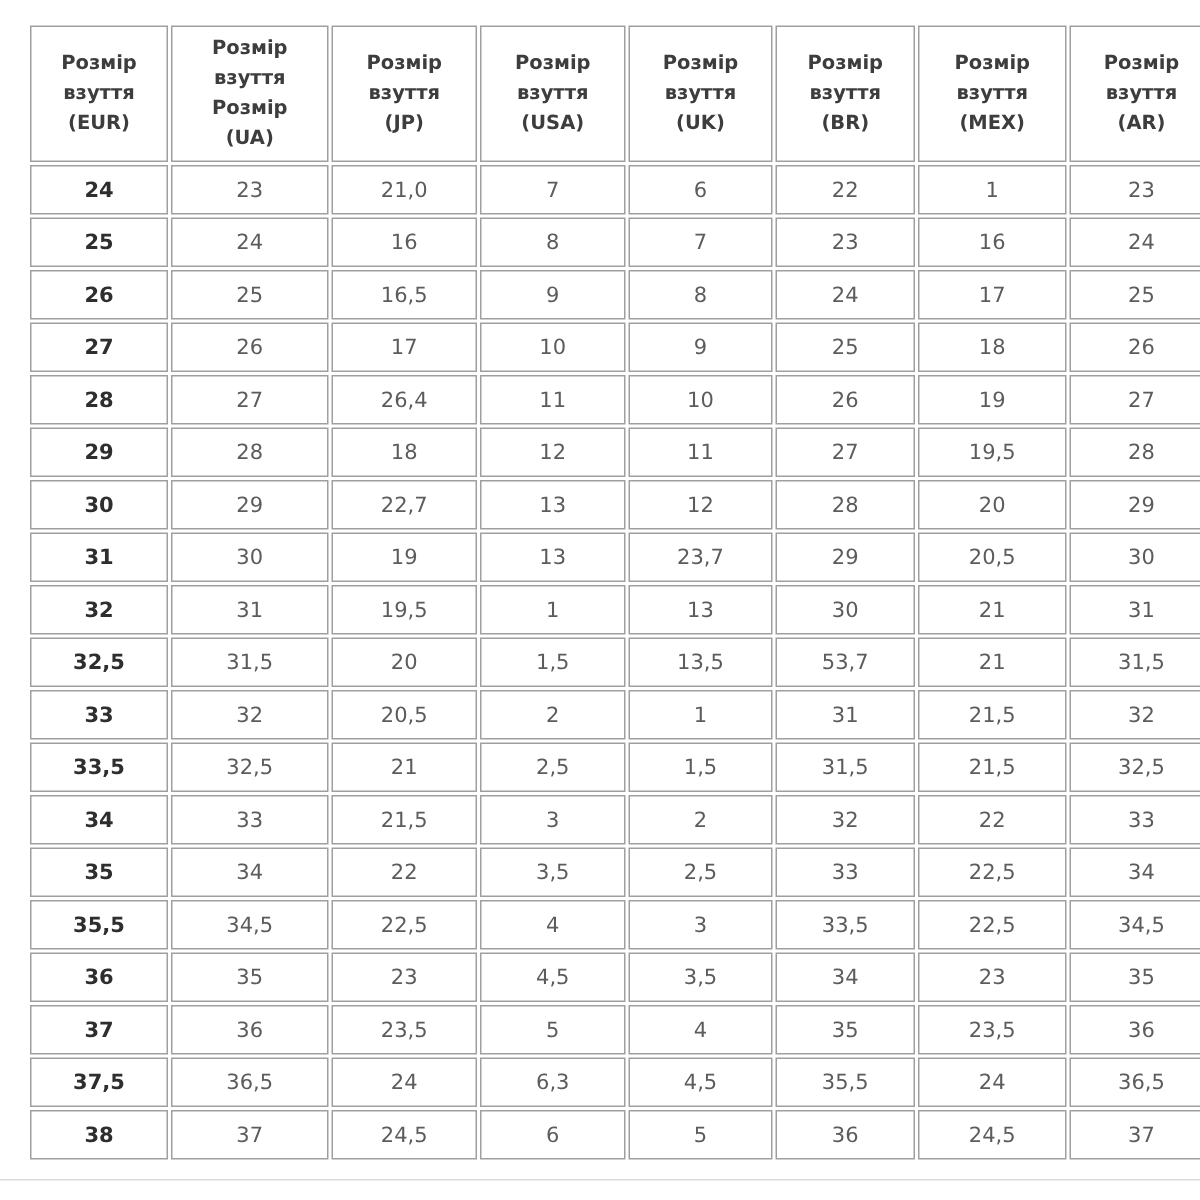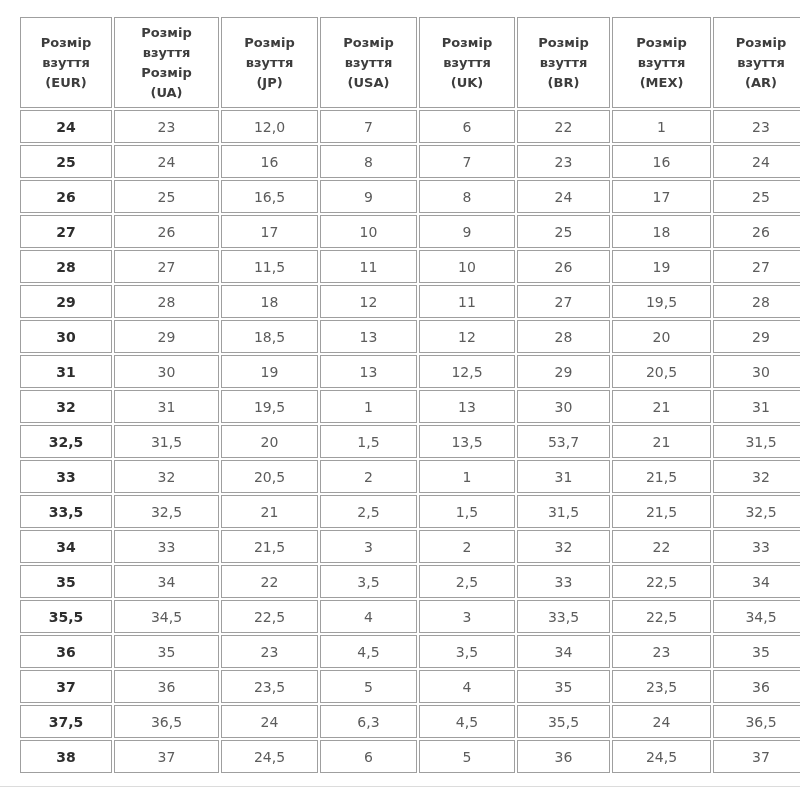--- a/index.html
+++ b/index.html
@@ -121,21 +121,21 @@
             <span class="hline">Розмір</span>
             <span class="hline">взуття</span>
             <span class="hline">(AR)</span>
           </th>
         </tr>
     </thead>
     <tbody>
         <tr>
           <td class="first-col">24</td>
           <td>23</td>
-          <td>12,0</td>
+          <td>21,0</td>
           <td>7</td>
           <td>6</td>
           <td>22</td>
           <td>1</td>
           <td>23</td>
         </tr>
         <tr>
           <td class="first-col">25</td>
           <td>24</td>
           <td>16</td>
@@ -161,53 +161,53 @@
           <td>17</td>
           <td>10</td>
           <td>9</td>
           <td>25</td>
           <td>18</td>
           <td>26</td>
         </tr>
         <tr>
           <td class="first-col">28</td>
           <td>27</td>
-          <td>11,5</td>
+          <td>26,4</td>
           <td>11</td>
           <td>10</td>
           <td>26</td>
           <td>19</td>
           <td>27</td>
         </tr>
         <tr>
           <td class="first-col">29</td>
           <td>28</td>
           <td>18</td>
           <td>12</td>
           <td>11</td>
           <td>27</td>
           <td>19,5</td>
           <td>28</td>
         </tr>
         <tr>
           <td class="first-col">30</td>
           <td>29</td>
-          <td>18,5</td>
+          <td>22,7</td>
           <td>13</td>
           <td>12</td>
           <td>28</td>
           <td>20</td>
           <td>29</td>
         </tr>
         <tr>
           <td class="first-col">31</td>
           <td>30</td>
           <td>19</td>
           <td>13</td>
-          <td>12,5</td>
+          <td>23,7</td>
           <td>29</td>
           <td>20,5</td>
           <td>30</td>
         </tr>
         <tr>
           <td class="first-col">32</td>
           <td>31</td>
           <td>19,5</td>
           <td>1</td>
           <td>13</td>

